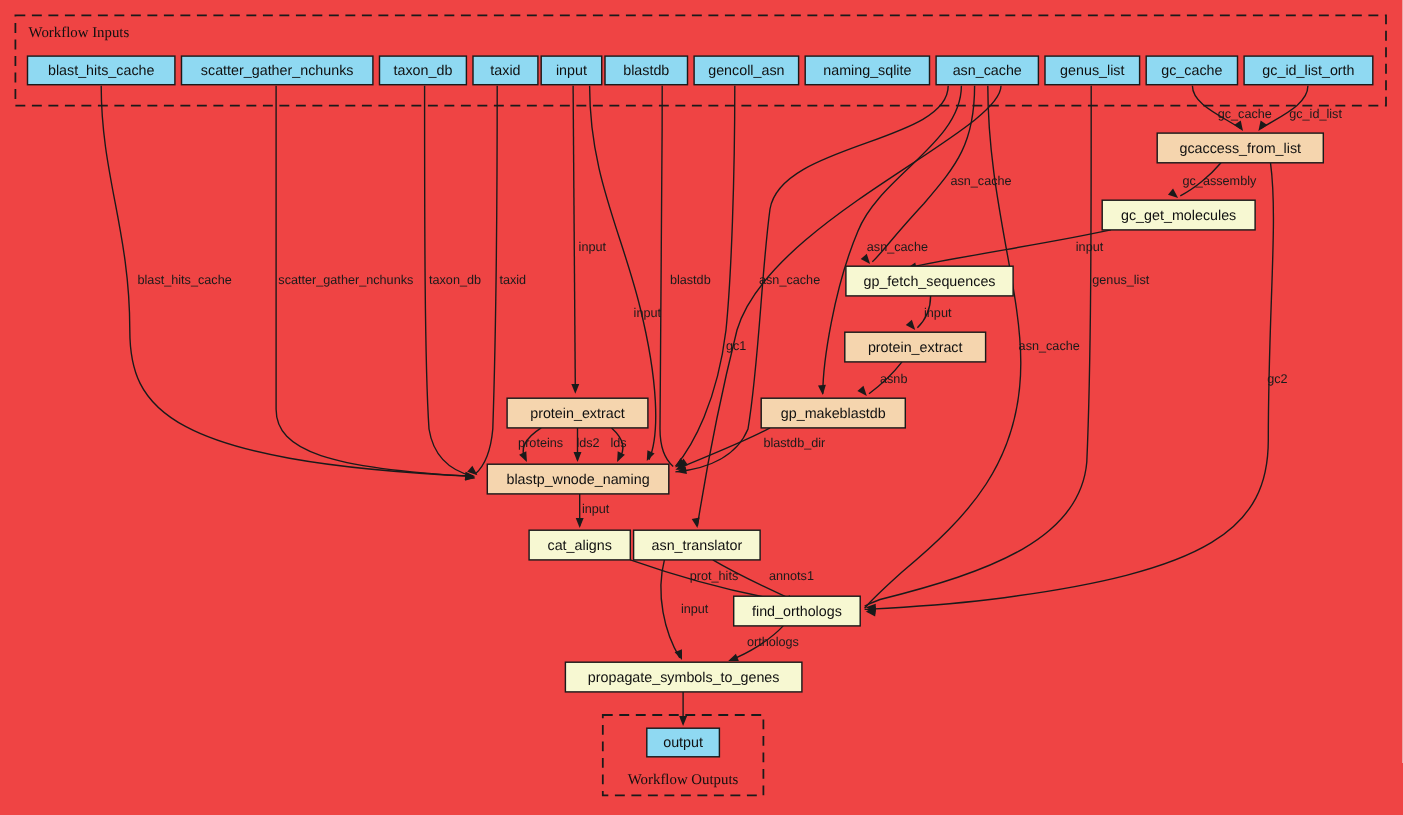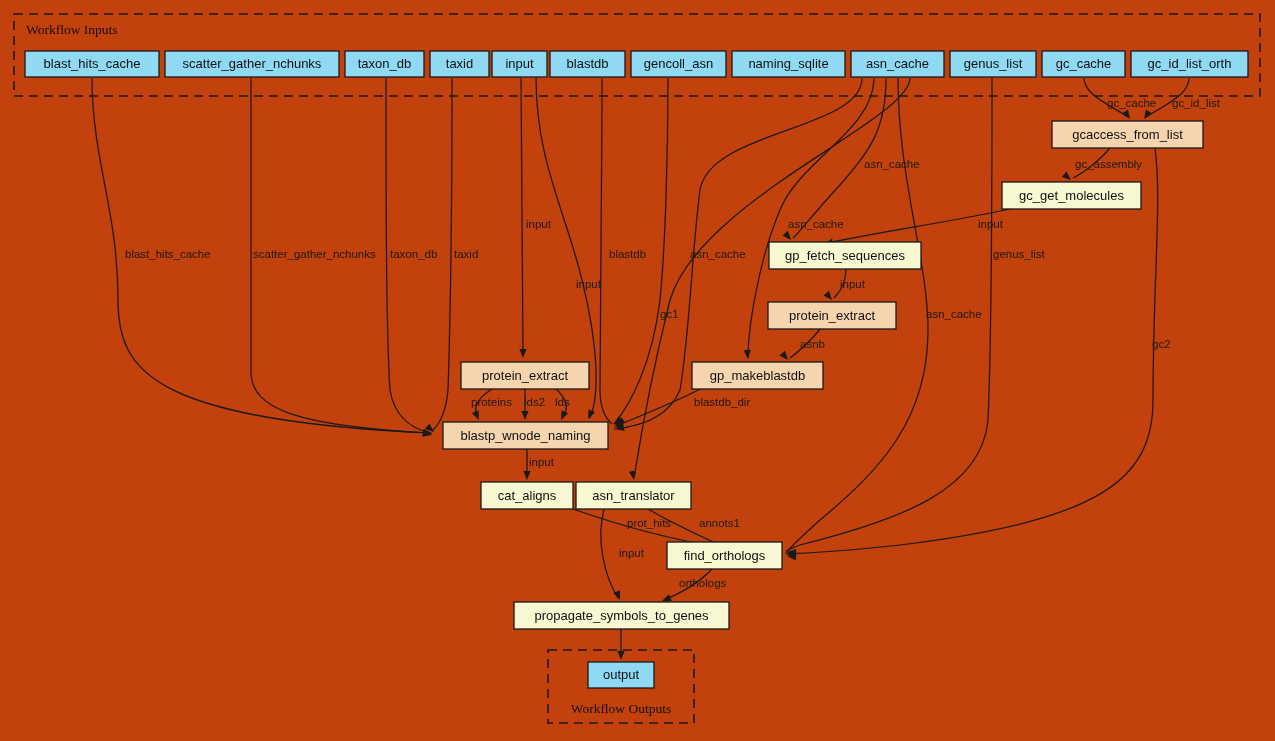--- a/index.html
+++ b/index.html
@@ -5,21 +5,21 @@
 <style>
   html, body {
     margin: 0; padding: 0;
     background: #eeeeee;
     font-family: "Liberation Sans", "DejaVu Sans", sans-serif;
   }
   #stage {
     position: relative;
     width: 1275px;
     height: 741px;
-    background: #c2410c;
+    background: #ef4444;
     overflow: hidden;
   }
   svg.graph {
     position: absolute;
     left: 0; top: 0;
     width: 1275px;
     height: 741px;
   }
   .edge-path {
     fill: none;

